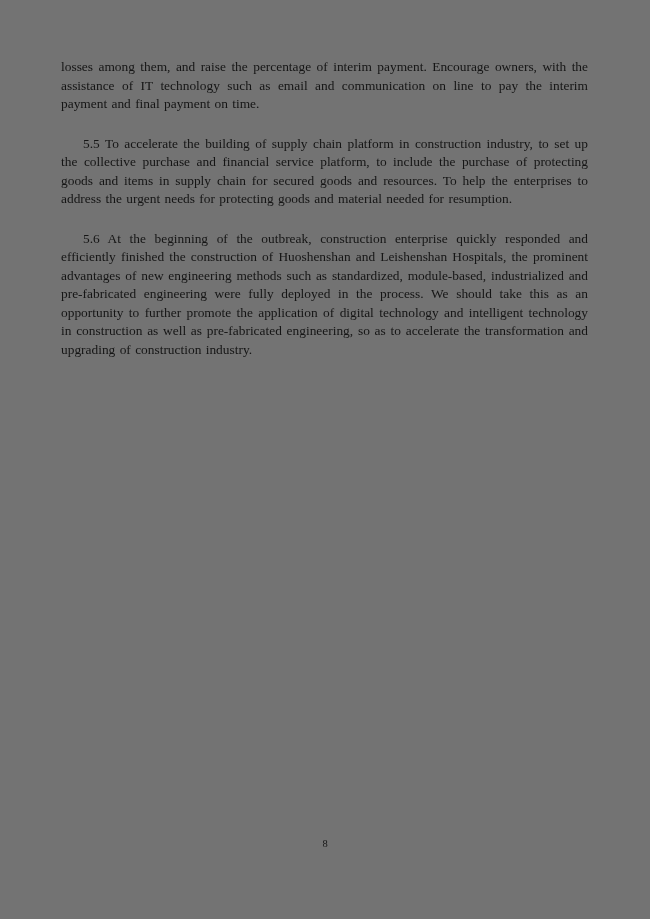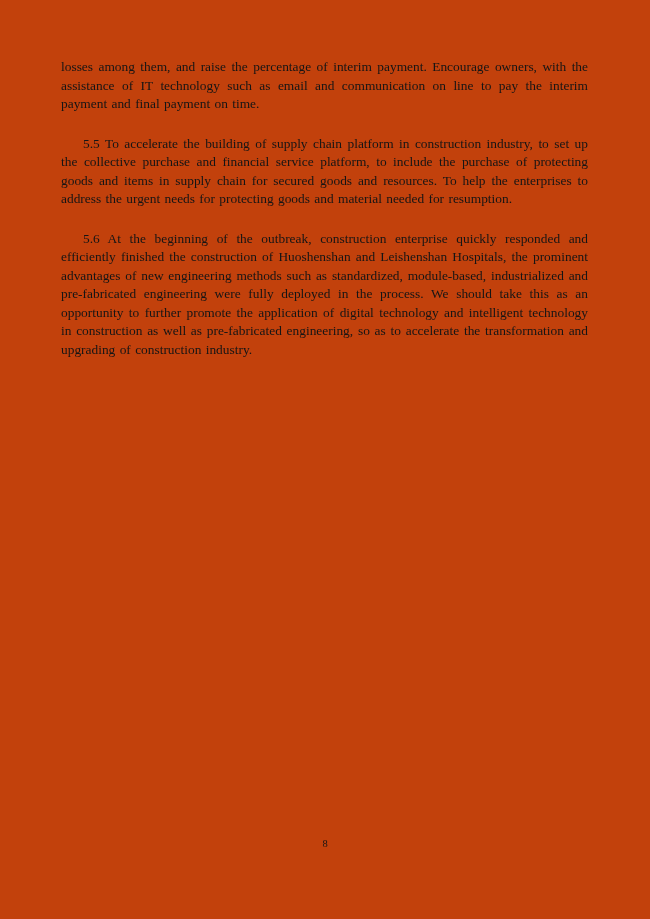--- a/index.html
+++ b/index.html
@@ -11,21 +11,21 @@
     height: 919px;
     background: #ffffff;
     position: relative;
     overflow: hidden;
     font-family: "Liberation Serif", serif;
     color: #151515;
   }
   .page {
     position: absolute;
     inset: 0;
-    background: #c2410c;
+    background: #737373;
     text-decoration: underline;
   }
   .content {
     position: absolute;
     left: 61px;
     top: 58px;
     width: 527px;
   }
   p.para {
     margin: 0 0 7px 0;

